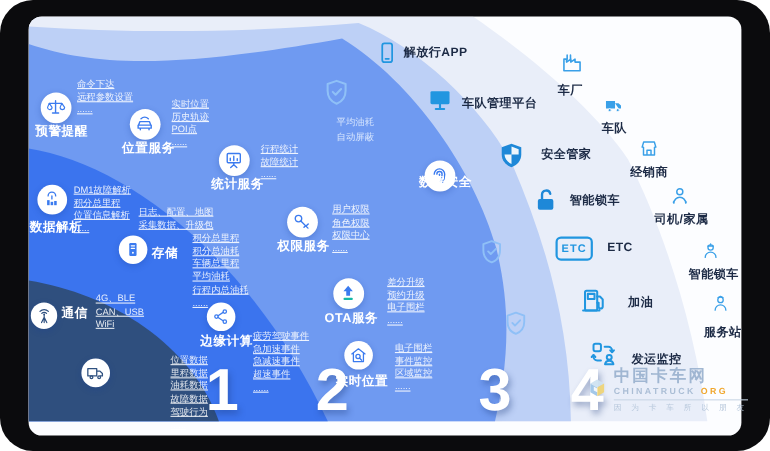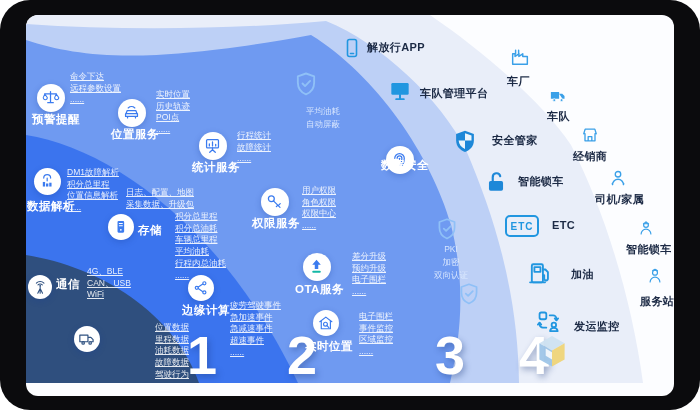--- a/index.html
+++ b/index.html
@@ -206,23 +206,20 @@
         </svg>
     </div>
     <div class="wlbl" style="left:355px;top:143px">数据安全</div>
 
     <div class="oi" style="left:408px;top:201px;width:26px;height:26px;color:#8fc0f7">
       <svg class="g" viewBox="0 0 24 24" style="width:100%;height:100%">
           <path d="M12 3l7 2.5v5.2c0 5-3 8.6-7 10.1-4-1.5-7-5.1-7-10.1V5.5z"></path>
           <path d="M9 11.6l2.2 2.2 4.3-4.4"></path>
         </svg>
     </div>
-    <div class="pale" style="left:401px;top:228px;width:48px;text-align:center">PKI
-加密
-双向认证</div>
 
     <div class="oi" style="left:430px;top:266px;width:26px;height:26px;color:#8fc0f7">
       <svg class="g" viewBox="0 0 24 24" style="width:100%;height:100%">
           <path d="M12 3l7 2.5v5.2c0 5-3 8.6-7 10.1-4-1.5-7-5.1-7-10.1V5.5z"></path>
           <path d="M9 11.6l2.2 2.2 4.3-4.4"></path>
         </svg>
     </div>
 
     <div class="num" style="left:396px;top:313px;width:56px;text-align:center">3</div>
     <div class="num" style="left:480px;top:313px;width:56px;text-align:center">4</div>
@@ -336,14 +333,19 @@
 
   <div class="wm">
     <div class="oi" style="position:static;width:36px;height:44px;margin-right:6px">
       <svg viewBox="0 0 40 48" style="width:100%;height:100%">
           <path d="M6 12L20 4l14 8-14 8z" fill="#cfe3f2"></path>
           <path d="M6 12v18l14 8V20z" fill="#9fc6e8"></path>
           <path d="M34 12v18l-14 8V20z" fill="#f0d579"></path>
           <path d="M13 18l7 4v8l-7-4z" fill="#fff" opacity=".85"></path>
         </svg>
     </div>
+    <div>
+      <div class="cn">中国卡车网</div>
+      <div class="en"><span>CHINATRUCK</span> <span class="org">ORG</span></div>
+      <div class="tag">因 为 卡 车 所 以 朋 友</div>
+    </div>
   </div>
 </div>
 
 </body></html>

